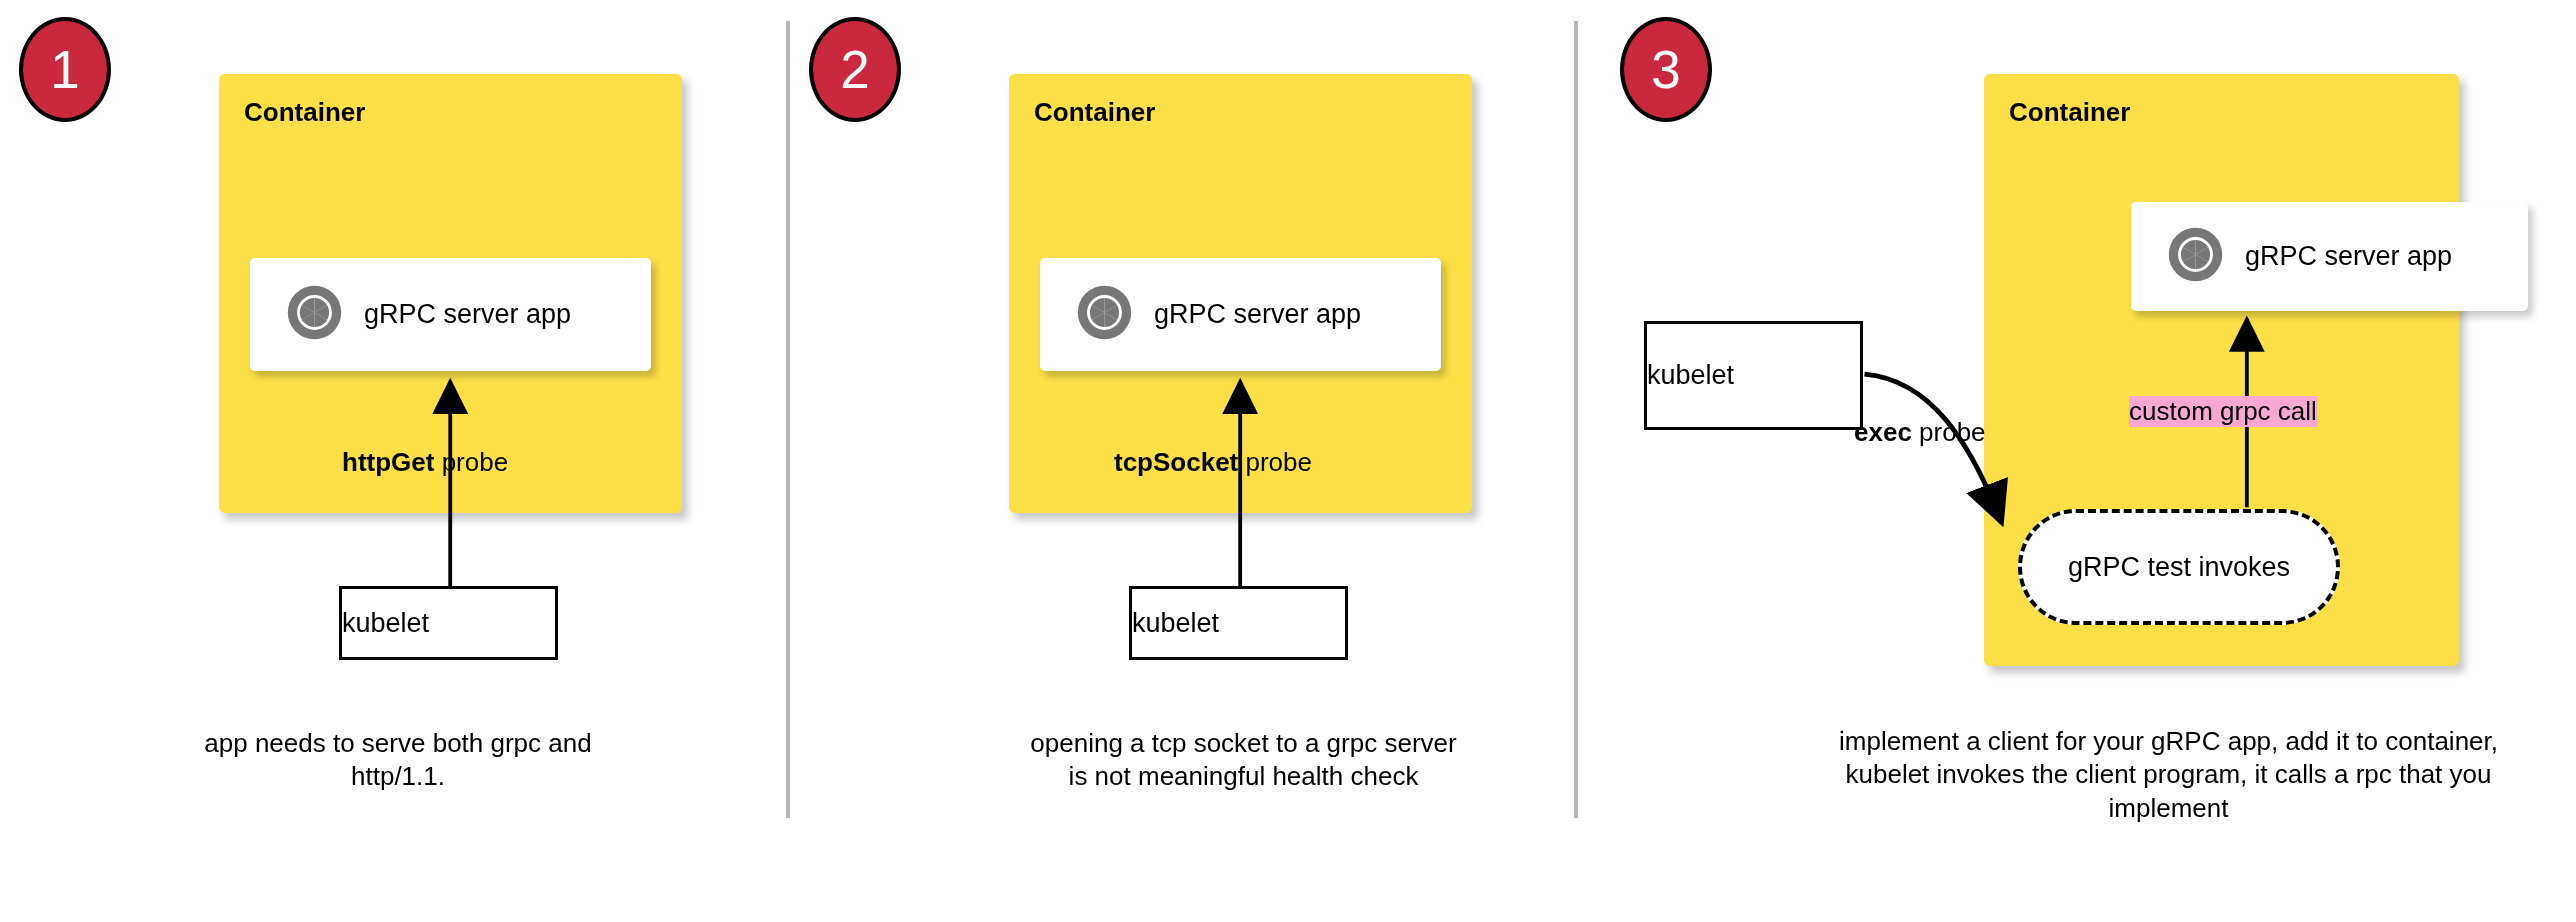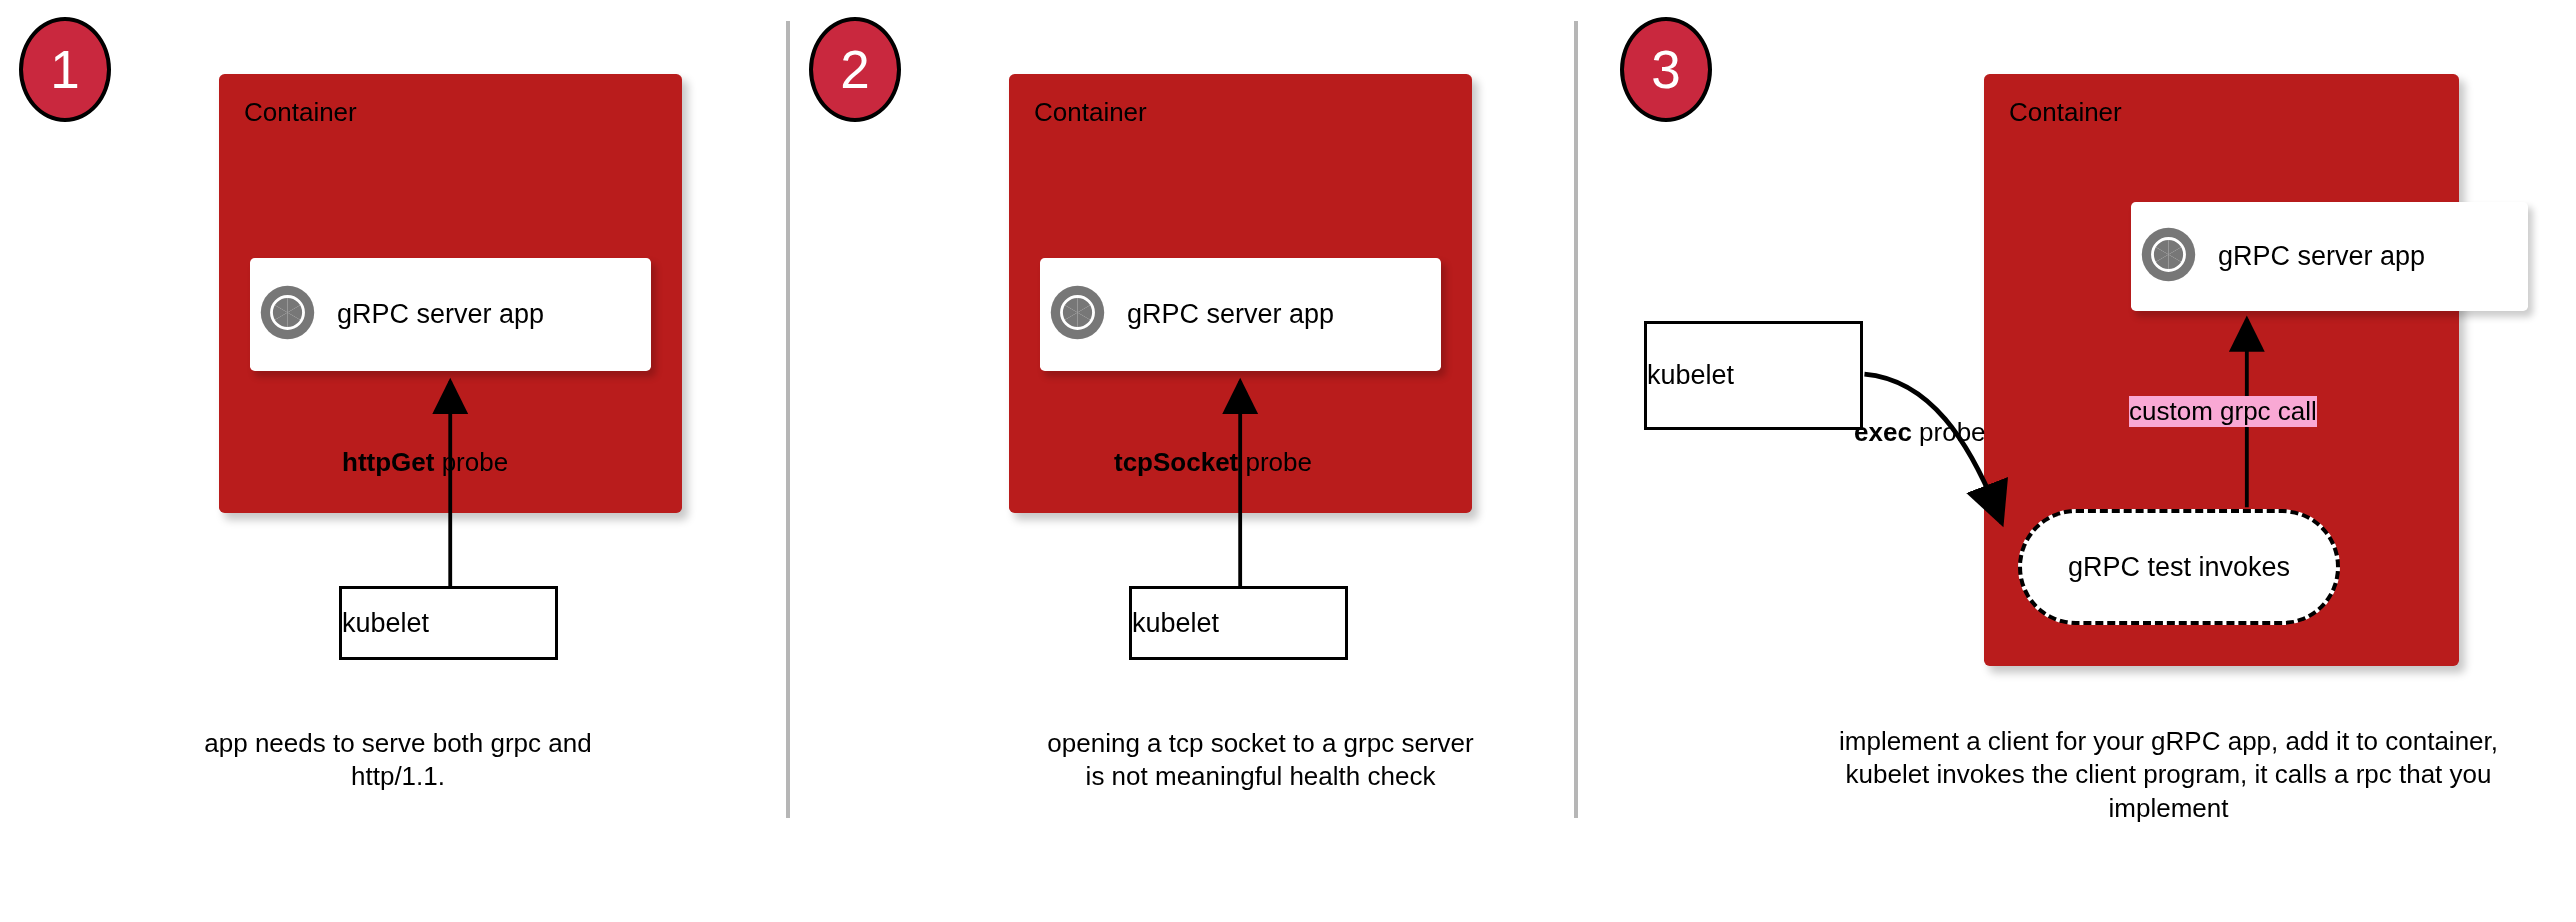--- a/index.html
+++ b/index.html
@@ -34,41 +34,42 @@
     box-sizing:border-box;
     display:flex; align-items:center; justify-content:center;
     color:#ffffff;
     font-size:53px;
     line-height:1;
   }
 
   
   .container-box {
     position:absolute;
-    background:#b91c1c;
+    background:#fde047;
     border-radius:5.7px;
     box-shadow:5.7px 6.7px 8.6px rgba(0,0,0,0.22);
+    font-weight:bold;
   }
   .container-label {
     position:absolute;
     left:25px; top:23px;
     font-size:26px;
     color:#000;
     white-space:nowrap;
   }
 
   
   .app-card {
     position:absolute;
     background:#ffffff;
     border-radius:4.8px;
     box-shadow:4.8px 5.7px 7.6px rgba(0,0,0,0.20);
     display:flex; align-items:center;
     box-sizing:border-box;
-    padding-left:9px;
+    padding-left:36px;
   }
   .app-card .grpc-icon { flex:0 0 auto; margin-right:21px; }
   .app-card .app-label {
     font-size:27px; color:#000; white-space:nowrap;
   }
 
   
   .plain-box {
     position:absolute;
     background:#ffffff;
@@ -207,21 +208,21 @@
     </svg>
 
     <div class="edge-label" style="left:324px; top:447px;">
       <b>tcpSocket</b><span> probe</span>
     </div>
 
     <div class="plain-box" style="left:339px; top:586px; width:219px; height:74px;">
       <span>kubelet</span>
     </div>
 
-    <div class="caption" style="left:251px; top:727px; width:439px;">opening a tcp socket to a grpc server is not meaningful health check</div>
+    <div class="caption" style="left:234px; top:727px; width:439px;">opening a tcp socket to a grpc server is not meaningful health check</div>
   </div>
 
   <div class="panel" id="panel-3">
 
     <div class="badge" style="left:42px; top:17px;">
       <span>3</span>
     </div>
 
     <div class="container-box" style="left:406px; top:74px; width:475px; height:592px;">
       <span class="container-label">Container</span>

